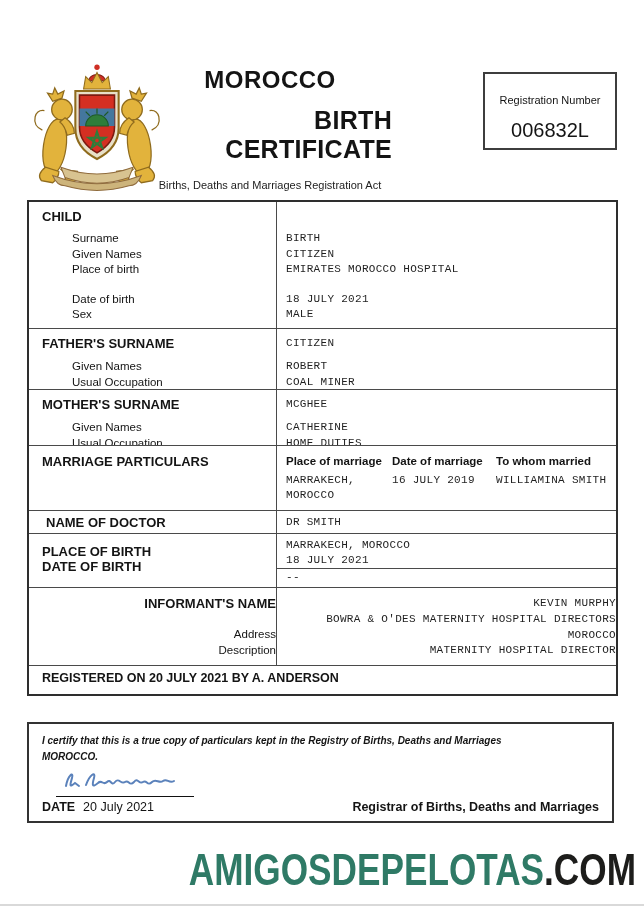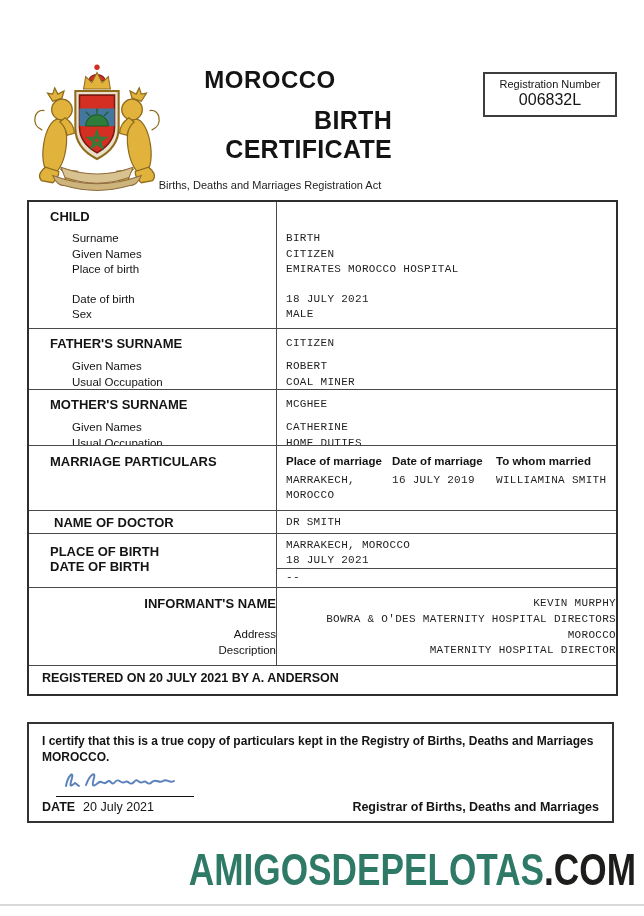--- a/index.html
+++ b/index.html
@@ -8,32 +8,32 @@
     overflow:hidden; font-family:"Liberation Sans", sans-serif; color:#141414;
   }
   
   .emblem { position:absolute; left:30px; top:58px; width:134px; height:134px; }
   .titleblock { position:absolute; left:148px; top:66px; width:244px; text-align:center; }
   .country { font-size:24px; font-weight:bold; letter-spacing:.5px; }
   .certtitle { font-size:25px; font-weight:bold; margin-top:12px; letter-spacing:.3px;text-align:right; }
   .subtitle { font-size:11px; margin-top:15px; color:#1c1c1c; }
   .regbox {
     position:absolute; top:72px; right:27px; width:126px; border:2px solid #3d3d3d;
-    text-align:center; padding:4px 2px 6px 2px;
+    text-align:center; padding:20px 2px 6px 2px;
   }
   .regbox .lbl { font-size:11px; }
-  .regbox .num { font-size:16px; margin-top:1px; }
+  .regbox .num { font-size:20px; margin-top:13px; }
 
   
   .maintable { position:absolute; left:27px; top:200px; width:587px; border:2px solid #2e2e2e; background:#fff; }
   .trow { display:grid; grid-template-columns:248px 1fr; border-bottom:1px solid #4a4a4a; box-sizing:border-box; }
   .trow:last-child { border-bottom:none; }
   .lcell { border-right:1px solid #4a4a4a; box-sizing:border-box; padding-left:13px; overflow:hidden; }
   .rcell { box-sizing:border-box; padding-left:9px; overflow:hidden; }
-  .sec { font-weight:bold; font-size:13px;margin-left:8px; }
+  .sec { font-weight:bold; font-size:13px; }
   .lab { font-size:11.5px; padding-left:30px; line-height:15.5px; }
   .mono { font-family:"Liberation Mono", monospace; font-size:11px; color:#1f1f1f; letter-spacing:.3px; }
   .gapline { height:14px; }
 
   .row-child  { height:127px; }
   .row-child .lcell, .row-child .rcell { padding-top:7px; }
   .row-child .sec { line-height:16px; margin-bottom:6px; }
   .row-child .val { line-height:15.5px; }
   .row-child .valspacer { height:22px; }
 
@@ -68,21 +68,21 @@
   .row-informant .lspacer { height:15px; }
   .row-informant .val { line-height:15.8px; }
 
   .row-registered { display:block; height:23px; padding:5px 0 0 13px; box-sizing:content-box; font-weight:bold; font-size:12.5px; }
 
   
   .certbox {
     position:absolute; left:27px; top:722px; width:587px; height:101px;
     border:2px solid #333; box-sizing:border-box; padding:9px 13px; background:#fff;
   }
-  .statement { font-weight:bold; font-size:12px; line-height:16px; white-space:pre-line; }
+  .statement { font-weight:bold; font-size:10px; line-height:16px; white-space:pre-line;font-style:italic; }
   .sigwrap { margin:1px 0 0 16px; width:150px; }
   .sigline { border-bottom:1.5px solid #111; width:138px; margin-left:-2px; margin-top:-2px; }
   .certbottom {
     position:absolute; left:13px; right:13px; bottom:7px;
     display:flex; justify-content:space-between; font-size:12.5px; align-items:baseline;gap:23px;
   }
   .datelabel { font-weight:bold; }
   .dateval { font-weight:normal; margin-left:8px; }
   .registrar { font-weight:bold; }
 

